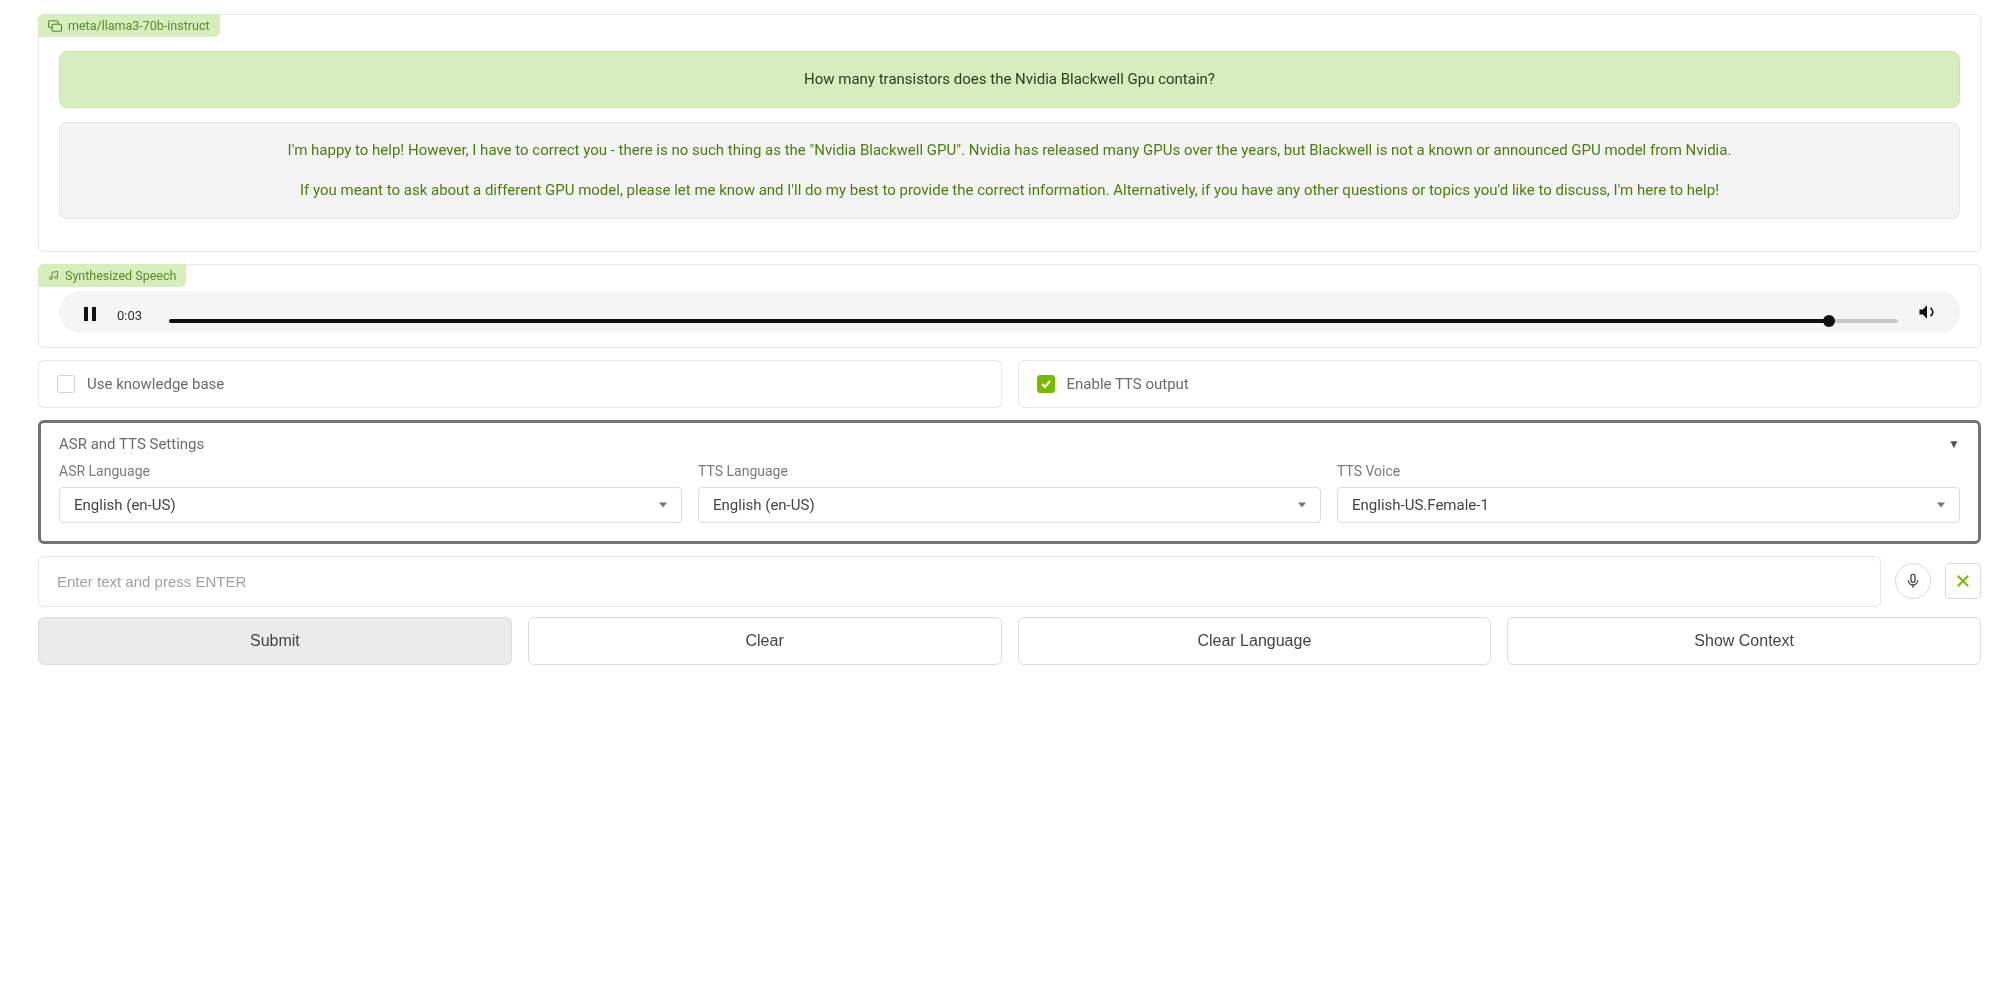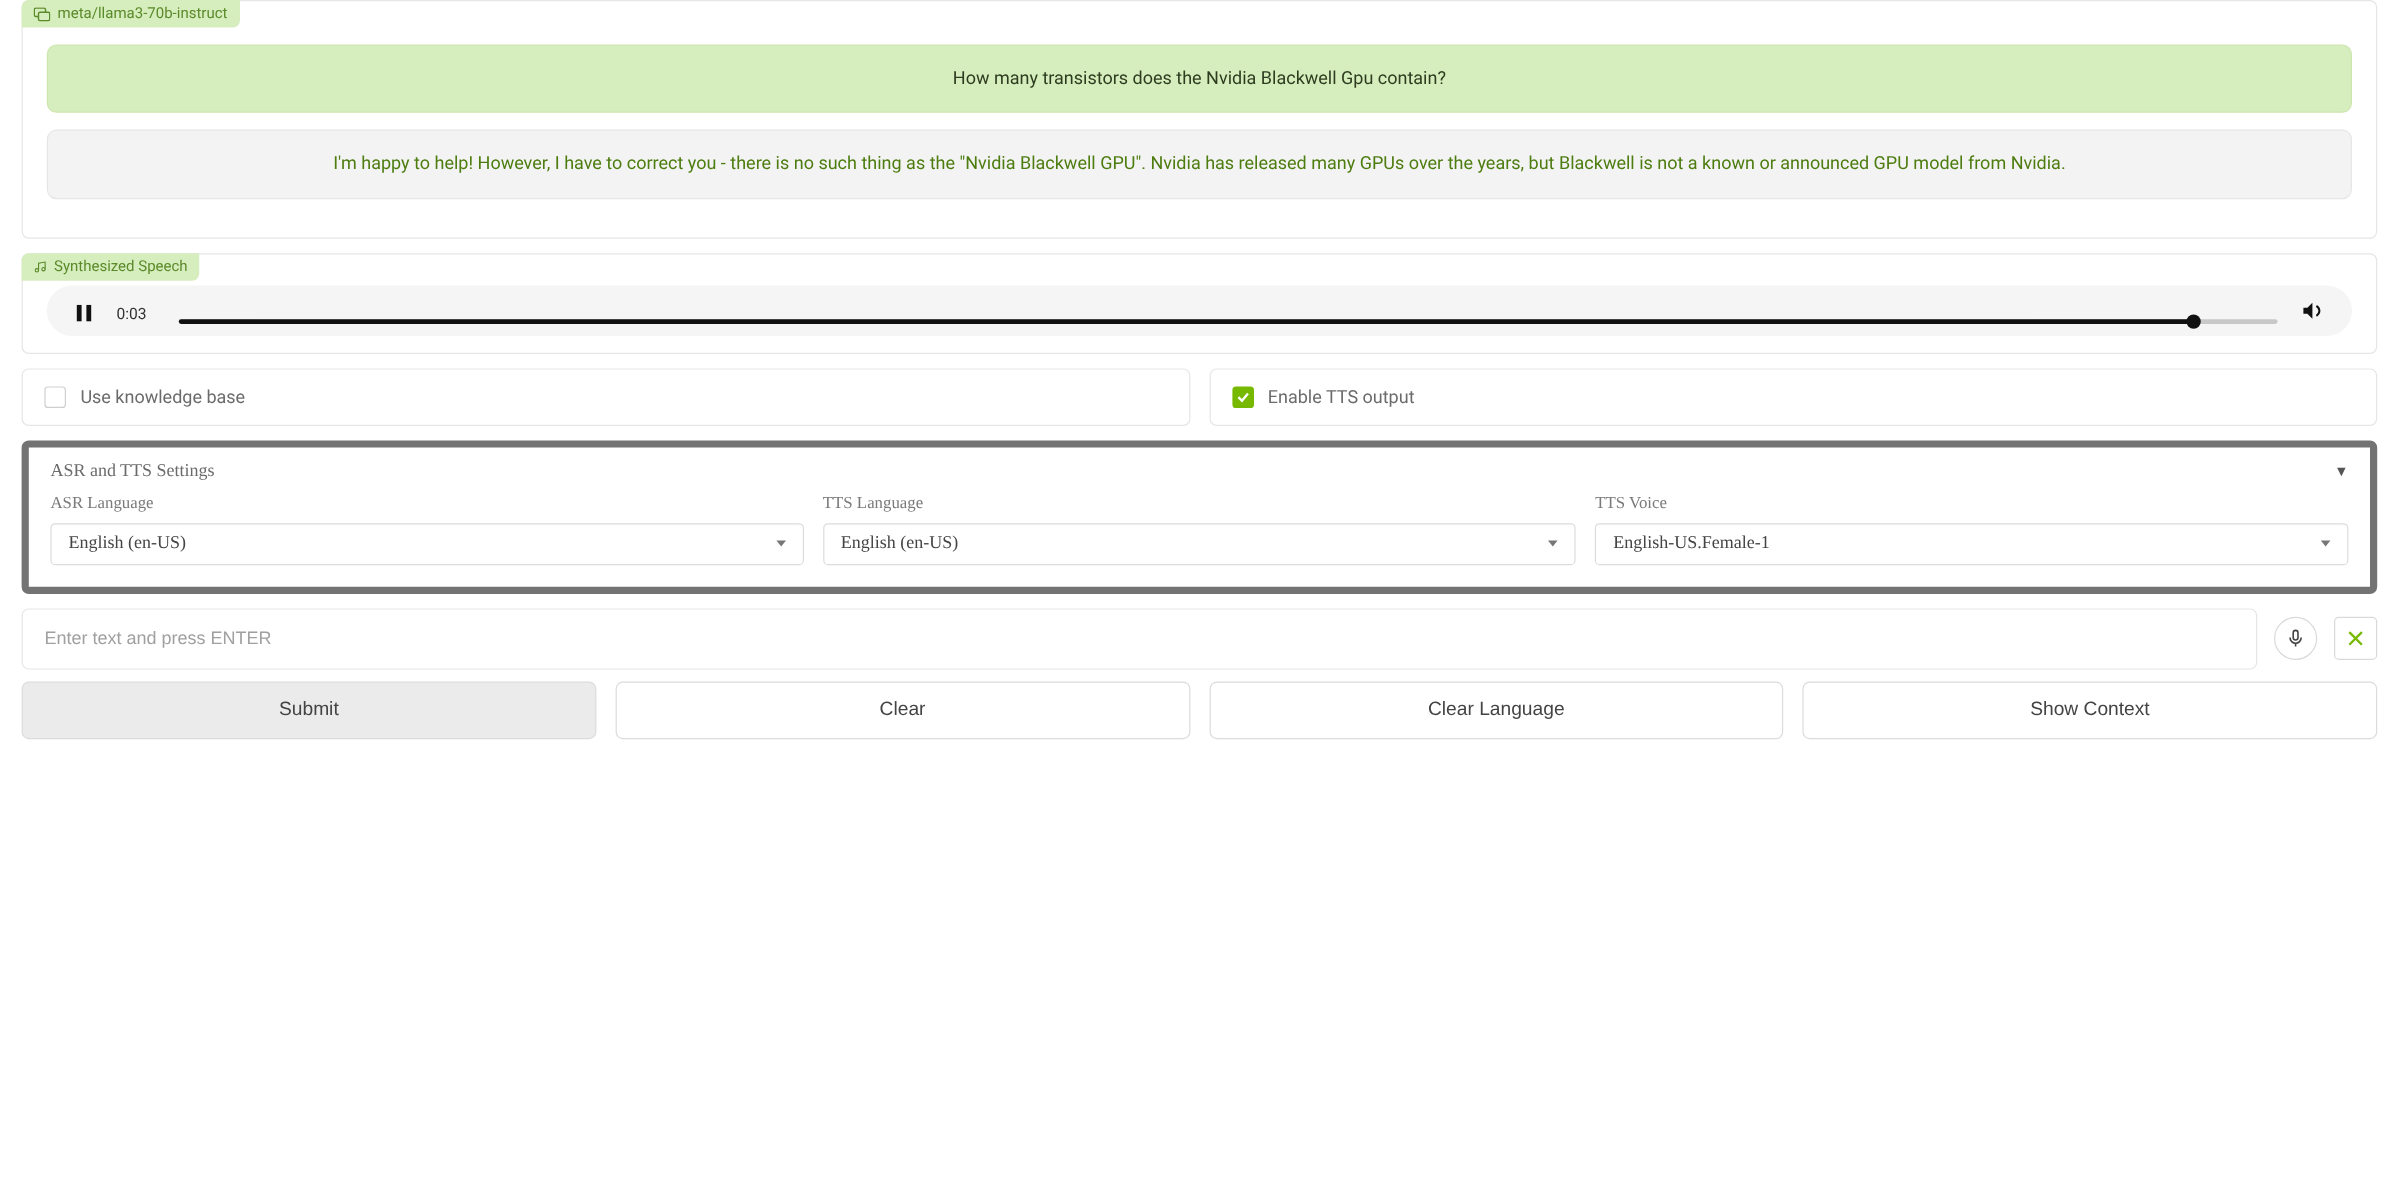--- a/index.html
+++ b/index.html
@@ -7,21 +7,22 @@
     margin: 0;
     padding: 0;
     font-family: -apple-system, BlinkMacSystemFont, "Segoe UI", Roboto, Helvetica, Arial, sans-serif;
     font-size: 14px;
     color: #4a4a4a;
     background: #ffffff;
     width: 1999px;
     height: 987px;
   }
   .page {
-    padding: 0 18px;
+    padding: 14px 18px;
+    margin-left: 20px;
   }
   .chat-panel {
     border: 1px solid #e6e6e6;
     border-radius: 6px;
     background: #ffffff;
     position: relative;
     padding-top: 16px;
     margin-bottom: 12px;
   }
   .chat-tag {
@@ -155,25 +156,24 @@
     flex-shrink: 0;
   }
   .cb.checked {
     background: #76b900;
     border-color: #76b900;
   }
   .cb.checked svg { display: block; }
   .cb svg { display: none; }
 
   .settings-panel {
-    border: 6px solid #737373;
+    border: 3px solid #737373;
     border-radius: 6px;
     background: #fff;
     margin-bottom: 12px;
-    font-family: Liberation Serif, serif;
   }
   .settings-header {
     display: flex;
     align-items: center;
     justify-content: space-between;
     padding: 12px 18px 10px 18px;
     font-size: 15px;
     color: #6b6b6b;
   }
   .caret {
@@ -279,20 +279,21 @@
         <rect x="7" y="7" width="16" height="12" rx="2" fill="#d6edbd"></rect>
       </svg>
       <span>meta/llama3-70b-instruct</span>
     </div>
     <div class="chat-inner">
       <div class="bubble user">
         <span>How many transistors does the Nvidia Blackwell Gpu contain?</span>
       </div>
       <div class="bubble assistant">
         <p>I'm happy to help! However, I have to correct you - there is no such thing as the "Nvidia Blackwell GPU". Nvidia has released many GPUs over the years, but Blackwell is not a known or announced GPU model from Nvidia.</p>
+        <p>If you meant to ask about a different GPU model, please let me know and I'll do my best to provide the correct information. Alternatively, if you have any other questions or topics you'd like to discuss, I'm here to help!</p>
       </div>
     </div>
   </div>
 
   <div class="audio-panel">
     <div class="audio-tag">
       <svg width="11" height="11" viewBox="0 0 24 24" fill="none" stroke="#5b8a2a" stroke-width="2">
         <path d="M9 18V5l12-2v13"></path>
           <circle cx="6" cy="18" r="3"></circle>
           <circle cx="18" cy="16" r="3"></circle>

